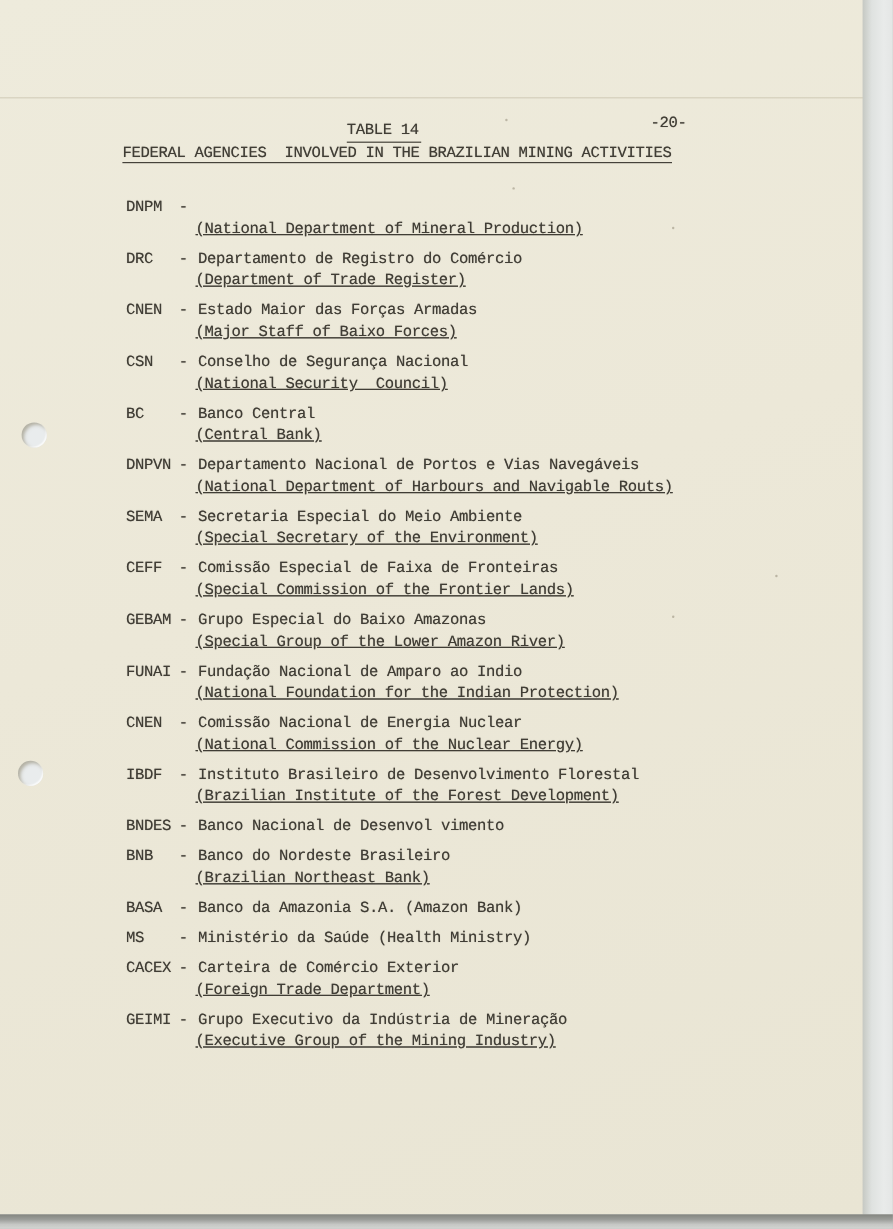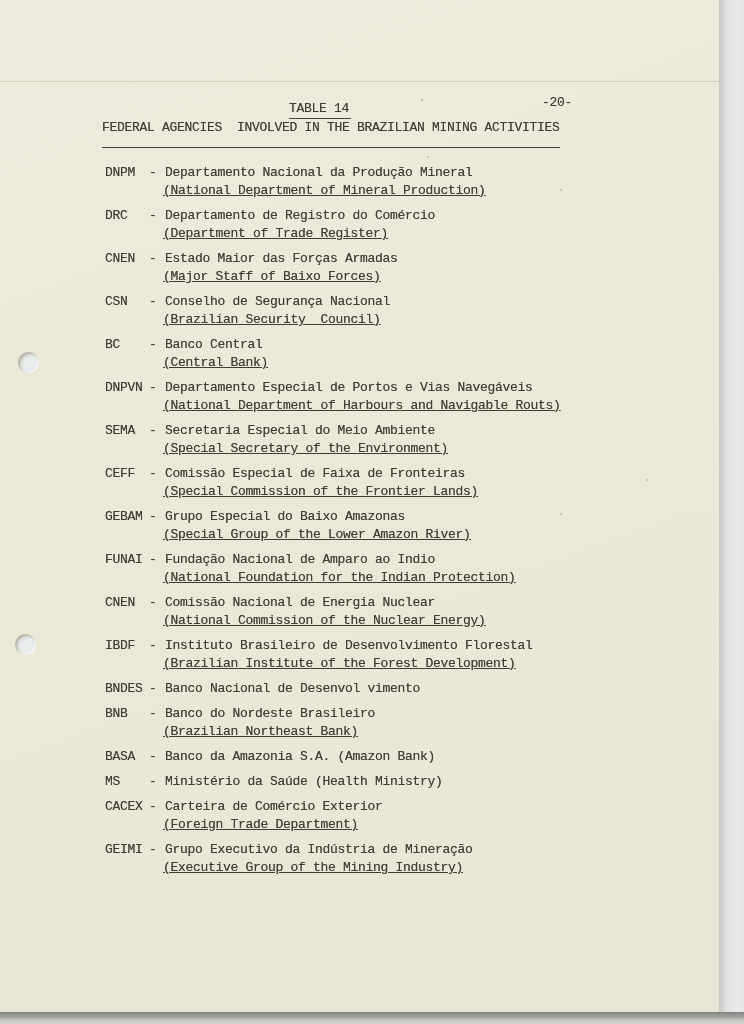--- a/index.html
+++ b/index.html
@@ -38,21 +38,21 @@
   .page-number{position:absolute;left:542px;top:95px;line-height:15px;}
   .table-title{
     position:absolute;left:289px;top:101px;margin:0;
     font-size:13px;font-weight:normal;line-height:15px;
     padding:0 2px 2px 0;border-bottom:1.5px solid #45423a;
     white-space:pre;
   }
   .heading{
     position:absolute;left:102px;top:120px;margin:0;
     font-size:13px;font-weight:normal;line-height:15px;
-    padding-bottom:12px;border-bottom:1.5px solid #45423a;
+    padding-bottom:0;border-bottom:1.5px solid #45423a;
     white-space:pre;
   }
 
   .entries{position:absolute;left:105px;top:164px;width:580px;}
   .entry{margin-bottom:7px;line-height:18px;}
   .entry .l1{display:flex;white-space:pre;}
   .entry .abbr{width:44px;flex:none;}
   .entry .dash{width:16px;flex:none;}
   .entry .name{white-space:pre;}
   .entry .l2{margin-left:58px;white-space:pre;text-decoration:underline;}
@@ -86,21 +86,20 @@
 
     <h1 class="table-title">TABLE 14</h1>
 
     <h2 class="heading">FEDERAL AGENCIES  INVOLVED IN THE BRAZILIAN MINING ACTIVITIES</h2>
 
     <div class="entries">
   <div class="entry">
     <div class="l1">
       <span class="abbr">DNPM</span>
       <span class="dash">-</span>
-      <span class="name">Departamento Nacional da Produção Mineral</span>
     </div>
     <div class="l2">(National Department of Mineral Production)</div>
   </div>
 
   <div class="entry">
     <div class="l1">
       <span class="abbr">DRC</span>
       <span class="dash">-</span>
       <span class="name">Departamento de Registro do Comércio</span>
     </div>
@@ -115,37 +114,37 @@
     </div>
     <div class="l2">(Major Staff of Baixo Forces)</div>
   </div>
 
   <div class="entry">
     <div class="l1">
       <span class="abbr">CSN</span>
       <span class="dash">-</span>
       <span class="name">Conselho de Segurança Nacional</span>
     </div>
-    <div class="l2">(Brazilian Security  Council)</div>
+    <div class="l2">(National Security  Council)</div>
   </div>
 
   <div class="entry">
     <div class="l1">
       <span class="abbr">BC</span>
       <span class="dash">-</span>
       <span class="name">Banco Central</span>
     </div>
     <div class="l2">(Central Bank)</div>
   </div>
 
   <div class="entry">
     <div class="l1">
       <span class="abbr">DNPVN</span>
       <span class="dash">-</span>
-      <span class="name">Departamento Especial de Portos e Vias Navegáveis</span>
+      <span class="name">Departamento Nacional de Portos e Vias Navegáveis</span>
     </div>
     <div class="l2">(National Department of Harbours and Navigable Routs)</div>
   </div>
 
   <div class="entry">
     <div class="l1">
       <span class="abbr">SEMA</span>
       <span class="dash">-</span>
       <span class="name">Secretaria Especial do Meio Ambiente</span>
     </div>

